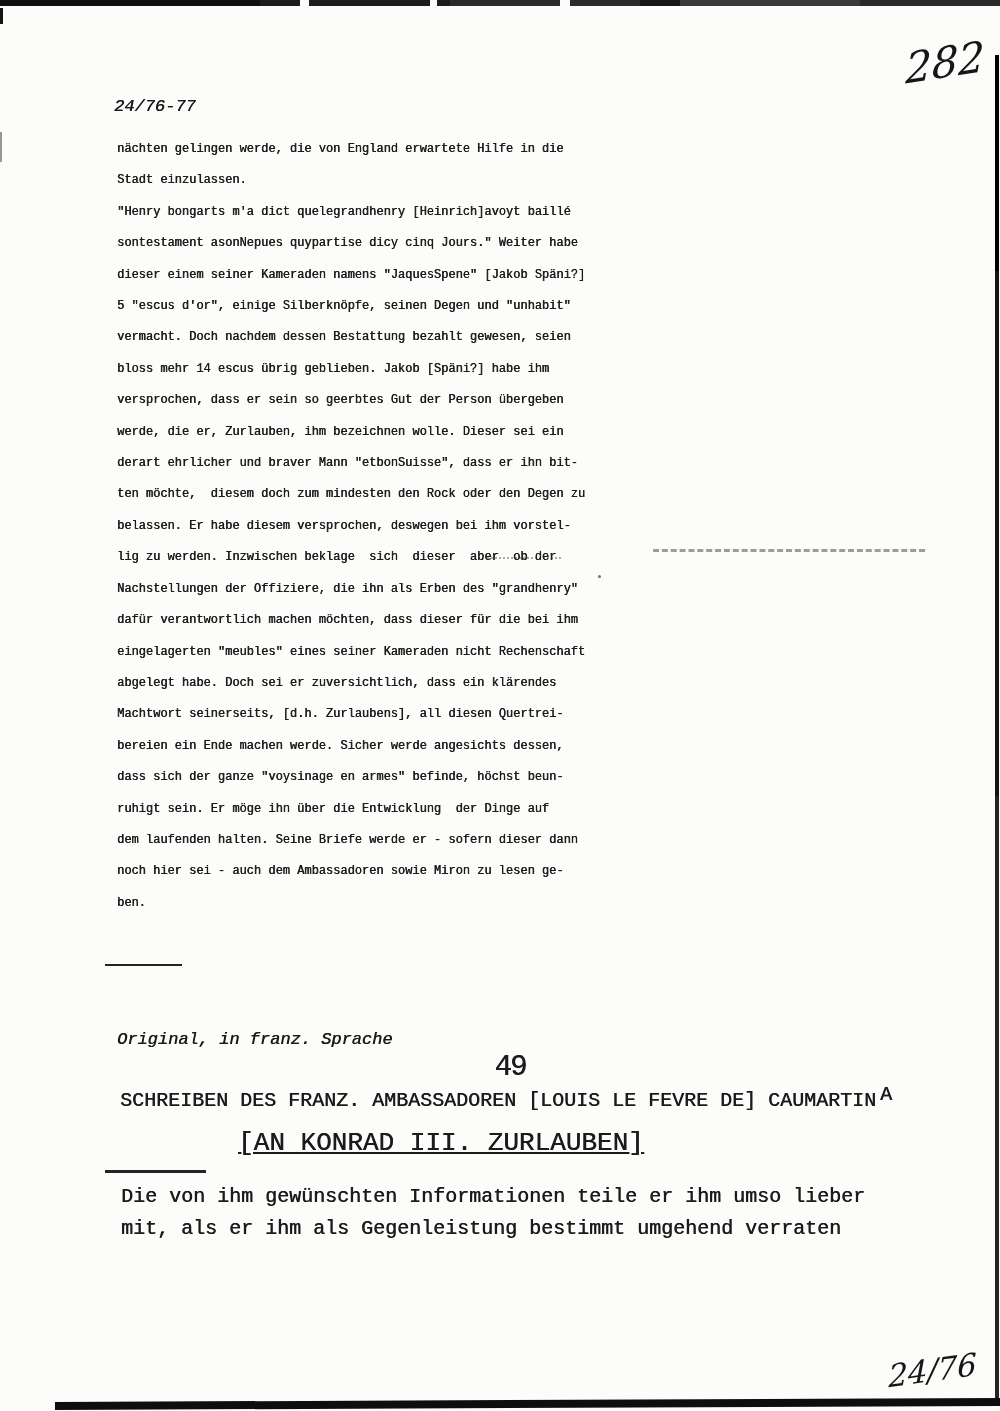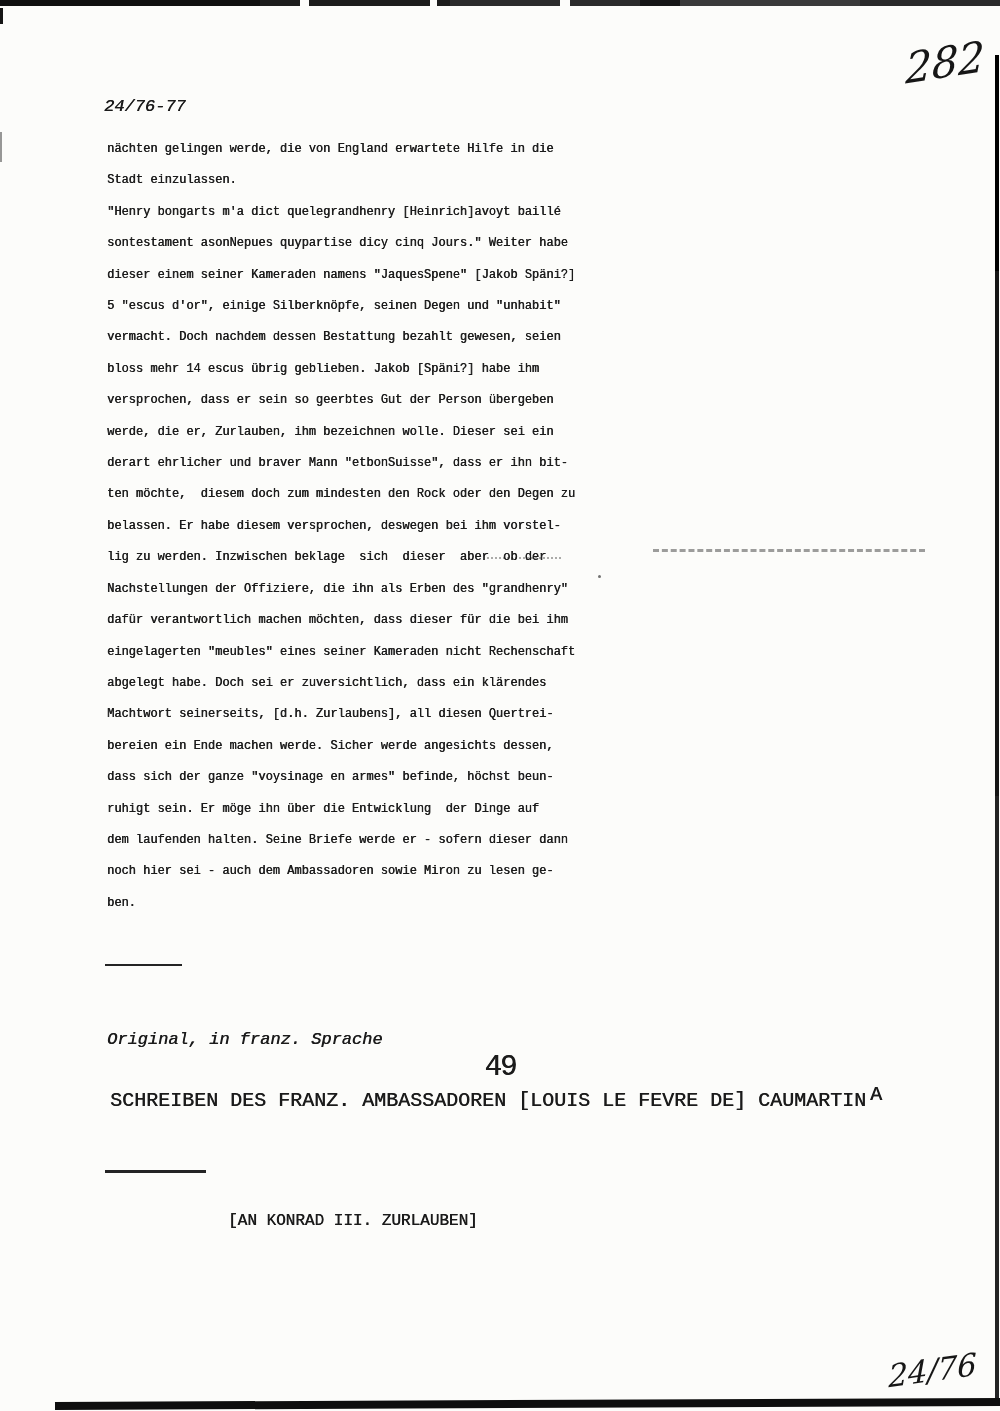--- a/index.html
+++ b/index.html
@@ -37,33 +37,33 @@
   .hand{
     font-family:"DejaVu Serif", serif;
     font-style:italic;
     color:#161616;
     position:absolute;
     white-space:nowrap;
   }
   .hand-archive{left:905px;top:38px;font-size:42px;transform:rotate(-9deg) skewX(-10deg);}
   .hand-footer{left:888px;top:1352px;font-size:31px;transform:rotate(-8deg) skewX(-8deg);}
   
-  .ink{text-shadow:0.45px 0 0 currentColor;}
+  .ink{text-shadow:0.45px 0 0 currentColor;margin-left:10px;}
   .ref-header{position:absolute;left:104px;top:97px;font-size:17px;font-style:italic;}
   .body-block{position:absolute;white-space:pre;}
   .body-1{left:107px;top:134px;font-size:12px;line-height:31.4px;}
   .rule{position:absolute;border-top:2.6px solid #242424;}
   .rule-1{left:105px;top:964px;width:77px;}
   .rule-2{left:105px;top:1170px;width:101px;border-top-width:3px;}
   .source-block{position:absolute;left:107px;top:972px;font-size:17px;line-height:27px;white-space:pre;font-style:italic;}
   .entry-number{position:absolute;left:0;top:1051px;width:1000px;text-align:center;font-size:29px;letter-spacing:-2px;}
   .dateline{position:absolute;left:111px;top:1086px;font-size:20px;}
   .marginal{position:absolute;left:870px;top:1083px;font-size:20px;}
   .title-1{position:absolute;left:110px;top:1089px;font-size:20px;white-space:pre;}
-  .title-2{position:absolute;left:228px;top:1212px;font-size:16px;white-space:pre;}
+  .title-2{position:absolute;left:228px;top:1128px;font-size:26px;white-space:pre;text-decoration:underline;}
   .body-2{left:111px;top:1181px;font-size:20px;line-height:31.5px;}
 </style>
 </head>
 <body>
 
 <div class="page">
 
   <div class="top-bar"></div>
   <div class="top-bar-notch" style="left:300px;width:9px;"></div>
   <div class="top-bar-notch" style="left:430px;width:7px;"></div>
@@ -86,14 +86,15 @@
   <div class="rule rule-1"></div>
   <div class="source-block ink">
     <div>Original, in franz. Sprache</div>
   </div>
 
   <div class="entry-number ink">49</div>
   <div class="marginal ink">A</div>
   <div class="title-1 ink">SCHREIBEN DES FRANZ. AMBASSADOREN [LOUIS LE FEVRE DE] CAUMARTIN</div>
   <div class="title-2 ink">[AN KONRAD III. ZURLAUBEN]</div>
   <div class="rule rule-2"></div>
+  <div class="body-block body-2 ink"><div>Die von ihm gewünschten Informationen teile er ihm umso lieber</div><div>mit, als er ihm als Gegenleistung bestimmt umgehend verraten</div></div>
 
 </div>
 
 </body></html>

